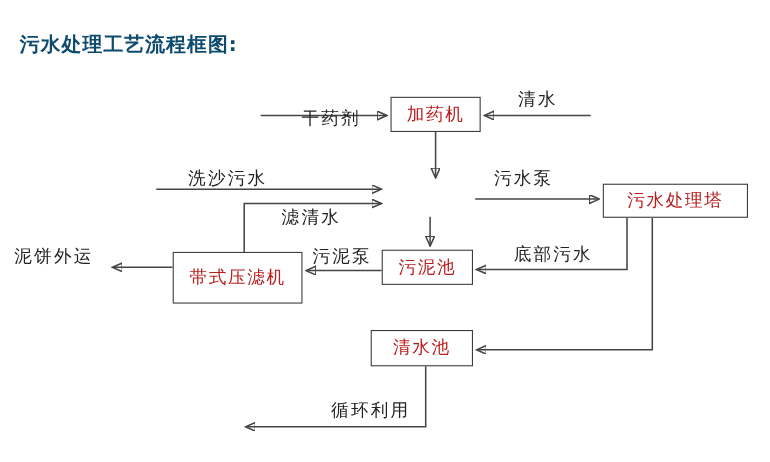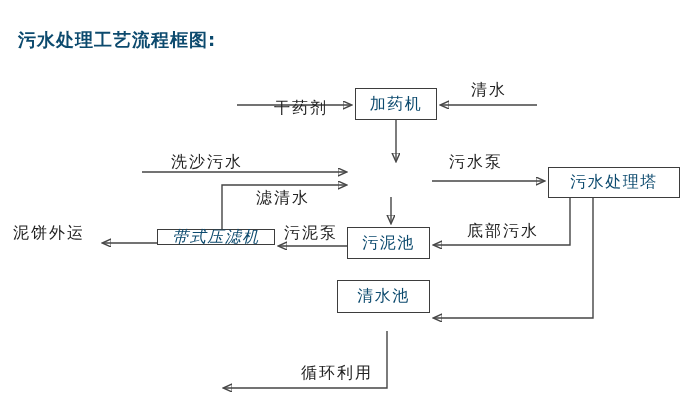--- a/index.html
+++ b/index.html
@@ -10,38 +10,38 @@
   }
   .title{
     position:absolute;left:18px;top:28px;
     font-size:18px;font-weight:bold;letter-spacing:1px;color:#0c4a6e;
     white-space:nowrap;
   }
   .node{
     position:absolute;box-sizing:border-box;
     border:1.4px solid #3d3d3d;background:#ffffff;
     display:flex;align-items:center;justify-content:center;
-    font-size:16px;letter-spacing:1.5px;color:#0c4a6e;white-space:nowrap;
+    font-size:16px;letter-spacing:1.5px;color:#b91c1c;white-space:nowrap;
     z-index:2;
   }
   .lbl{
     position:absolute;font-size:16px;letter-spacing:2px;color:#222;
     white-space:nowrap;z-index:2;
   }
   svg.wires{position:absolute;left:0;top:0;z-index:1;}
   svg.wires path, svg.wires line, svg.wires polyline{
     stroke:#454545;stroke-width:1.4;fill:none;
   }
   
   #n-dosing      {left:355px;top:88px; width:82px; height:32px;}
   #n-sewagepool  {left:350px;top:165px;width:82px; height:32px;}
   #n-tower       {left:548px;top:167px;width:132px;height:31px;}
-  #n-press       {left:157px;top:229px;width:118px;height:16px;font-style:italic;}
+  #n-press       {left:157px;top:229px;width:118px;height:47px;}
   #n-sludgepool  {left:347px;top:227px;width:83px; height:32px;text-align:center;}
-  #n-cleanpool   {left:337px;top:280px;width:93px; height:33px;font-family:Liberation Serif, serif;}
+  #n-cleanpool   {left:337px;top:300px;width:93px; height:33px;font-family:Liberation Serif, serif;}
   
   #l-dryagent   {left:258px;top:98px;margin-left:16px;}
   #l-cleanwater {left:471px;top:80px;}
   #l-sandwash   {left:171px;top:152px;}
   #l-filtered   {left:256px;top:188px;}
   #l-sewagepump {left:449px;top:152px;}
   #l-bottomsew  {left:467px;top:221px;}
   #l-sludgepump {left:284px;top:223px;}
   #l-mudcake    {left:13px; top:223px;}
   #l-recycle    {left:261px;top:363px;margin-left:40px;}

